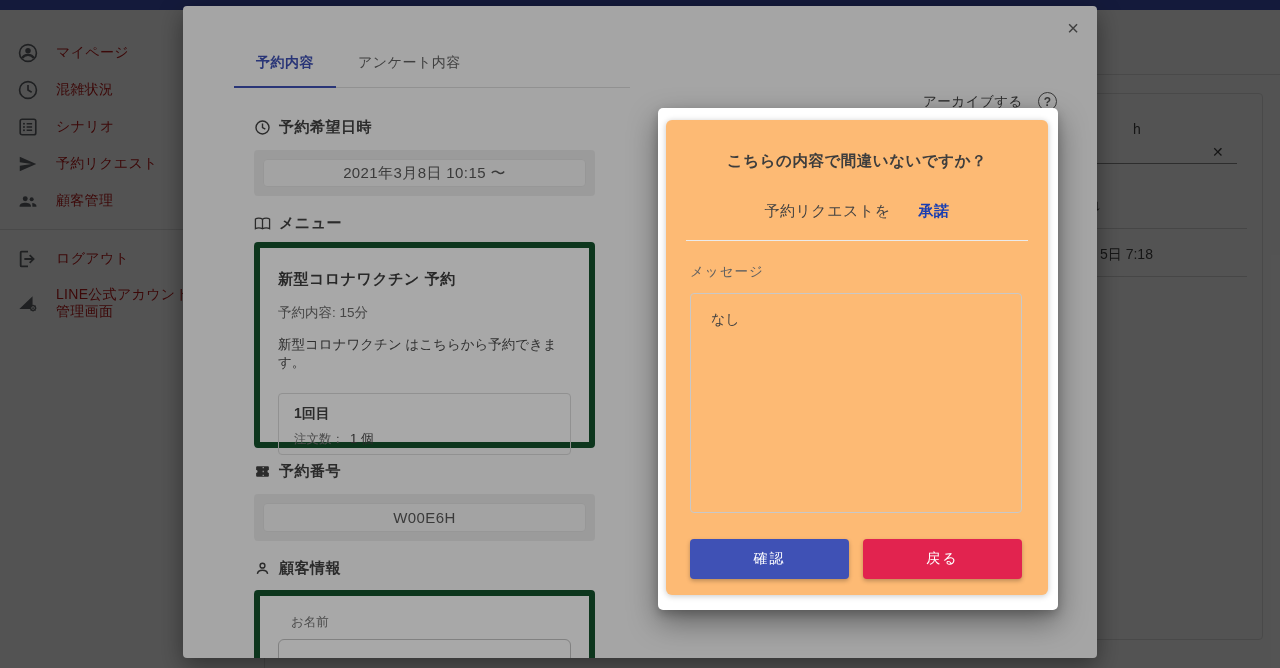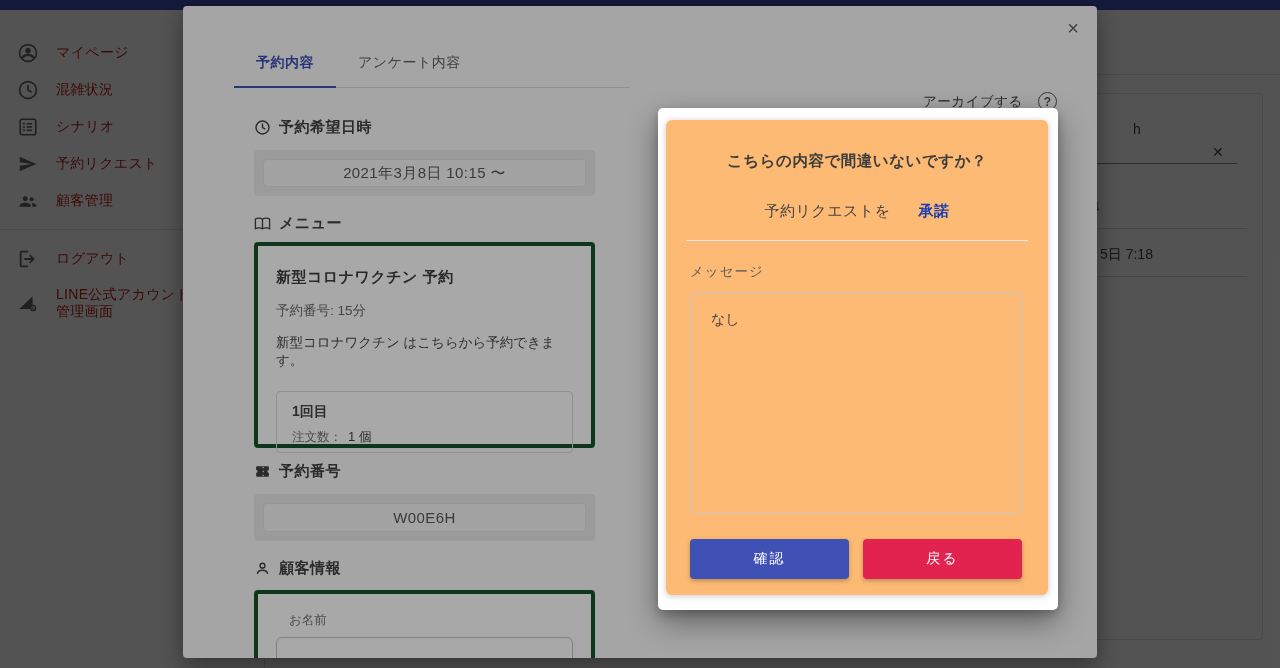--- a/index.html
+++ b/index.html
@@ -53,21 +53,21 @@
   .help-icon { width:19px; height:19px; border:1.6px solid #555; border-radius:50%;
     display:flex; align-items:center; justify-content:center; font-size:12px; font-weight:bold; color:#555; cursor:pointer; }
 
   #res-content { position:absolute; left:71px; top:0; width:341px; }
   .sec-head { position:absolute; left:0; display:flex; align-items:center; gap:8px;
     font-size:15px; font-weight:bold; color:#424242; letter-spacing:.5px; }
   .sec-head .ic { width:17px; height:17px; color:#424242; display:flex; }
   .value-box { position:absolute; left:0; width:341px; background:#ececec; border-radius:4px; }
   .value-box .inner { position:absolute; inset:9px; background:#f8f8f8; border:1px solid #e6e6e6; border-radius:4px;
     display:flex; align-items:center; justify-content:center; font-size:15px; color:#595959; letter-spacing:.4px; }
-  .card { position:absolute; left:0; width:341px; background:#fff; border:4px solid #14532d; border-radius:4px; }
+  .card { position:absolute; left:0; width:341px; background:#fff; border:6px solid #14532d; border-radius:4px; }
   #menu-card { top:236px; height:206px; padding:22px 18px 0 18px; }
   #menu-title { font-size:15px; font-weight:bold; color:#3d3d3d; letter-spacing:.5px; }
   #menu-duration { margin-top:15px; font-size:13.5px; color:#6b6b6b; }
   #menu-desc { margin-top:14px; font-size:13.5px; color:#4a4a4a; }
   #menu-item-box { margin-top:21px; border:1px solid #dcdcdc; border-radius:4px; padding:11px 15px 0 15px; height:62px; }
   #menu-item-name { font-size:14px; font-weight:bold; color:#424242; }
   #menu-item-qty { margin-top:7px; font-size:13px; color:#424242; }
   #menu-item-qty .q-label { font-size:12.5px; color:#757575; margin-right:6px; }
   #customer-card { top:584px; height:130px; padding:18px 18px 0 18px; }
   #customer-name-label { margin-left:13px; font-size:12.5px; color:#757575; }
@@ -227,21 +227,21 @@
       <span class="ic">
         <svg width="17" height="17" viewBox="0 0 24 24">
             <path d="M12 6c-1.4-1.1-3.4-1.5-5.3-1.5-1.7 0-3.5.3-4.7 1.1v13.6c1.2-.7 3-1.1 4.7-1.1 1.9 0 3.9.4 5.3 1.4 1.4-1 3.4-1.4 5.3-1.4 1.7 0 3.5.4 4.7 1.1V5.6c-1.2-.8-3-1.1-4.7-1.1-1.9 0-3.9.4-5.3 1.5z" fill="none" stroke="currentColor" stroke-width="1.8"></path>
             <path d="M12 6v13.4" stroke="currentColor" stroke-width="1.8"></path>
           </svg>
       </span>
       <span>メニュー</span>
     </div>
     <div class="card" id="menu-card">
       <div id="menu-title">新型コロナワクチン 予約</div>
-      <div id="menu-duration">予約番号: 15分</div>
+      <div id="menu-duration">予約内容: 15分</div>
       <div id="menu-desc">新型コロナワクチン はこちらから予約できます。</div>
       <div id="menu-item-box">
         <div id="menu-item-name">1回目</div>
         <div id="menu-item-qty">
           <span class="q-label">注文数：</span><span>1 個</span>
         </div>
       </div>
     </div>
 
     <div class="sec-head" style="top:456px">

